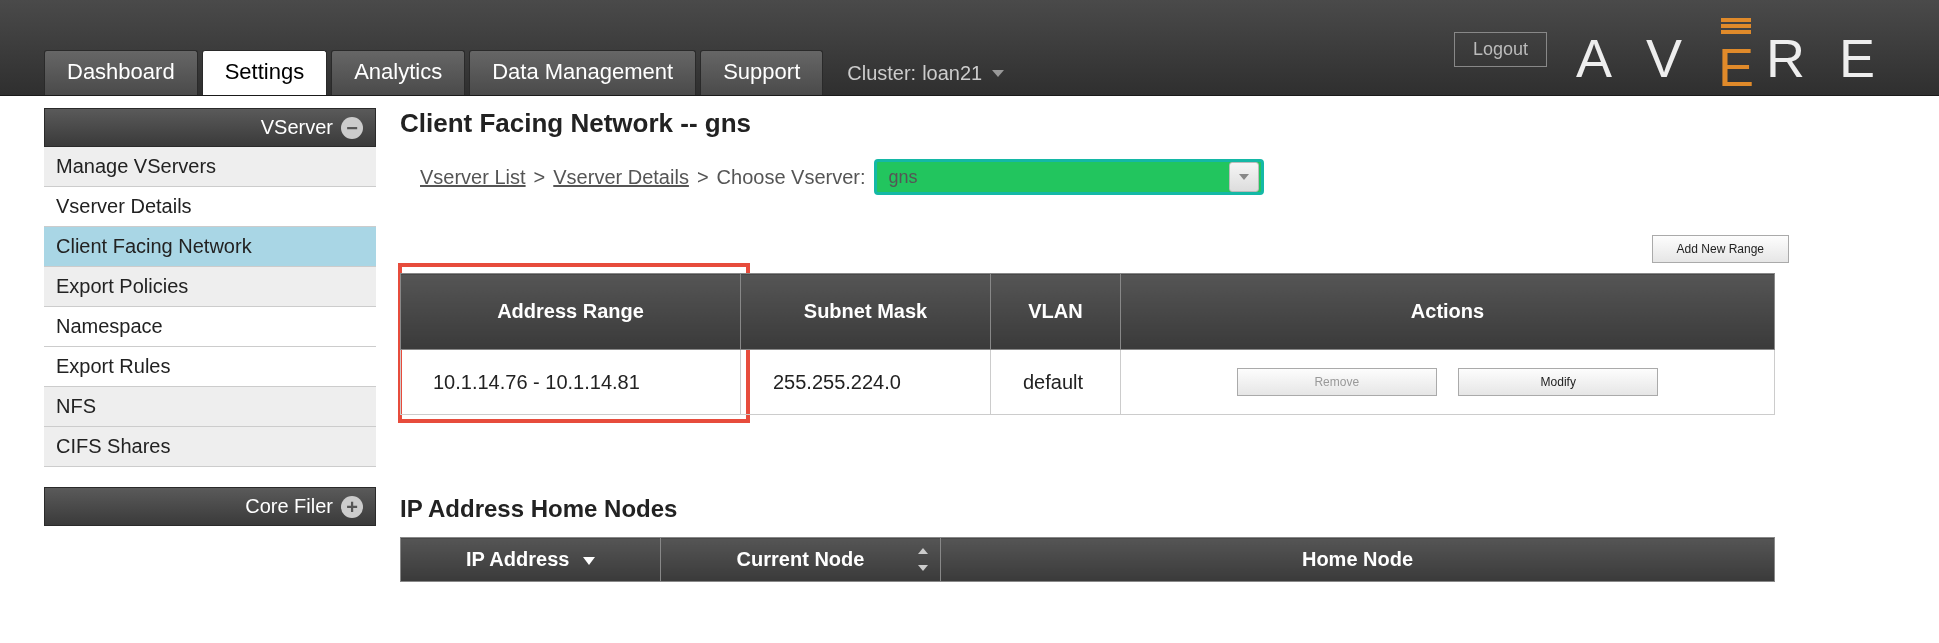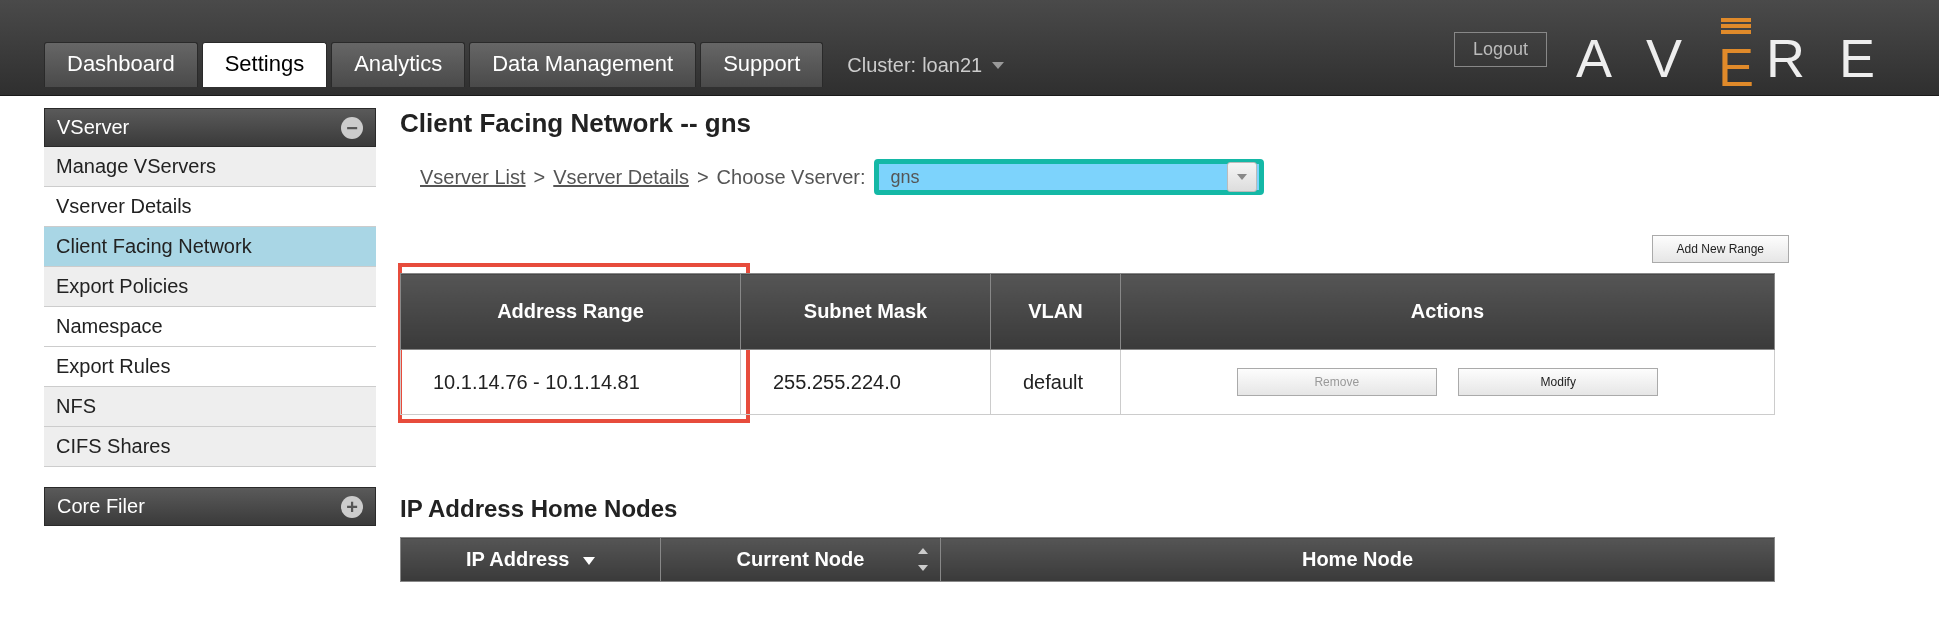--- a/index.html
+++ b/index.html
@@ -58,21 +58,21 @@
     display: block;
     width: 30px;
     height: 4px;
     background: #e08a2a;
   }
   .logo .e-letter { color: #e08a2a; letter-spacing: 0; }
   
   .tabstrip {
     position: absolute;
     left: 44px;
-    bottom: 8px;
+    bottom: 0;
     display: flex;
     align-items: flex-end;
     gap: 4px;
   }
   .tab {
     background: linear-gradient(#666, #4a4a4a);
     color: #fff;
     font-size: 22px;
     padding: 8px 22px 10px;
     border-top-left-radius: 3px;
@@ -112,22 +112,23 @@
     margin-right: 24px;
     flex-shrink: 0;
   }
   .side-header {
     background: linear-gradient(#5a5a5a, #3a3a3a);
     color: #fff;
     font-size: 20px;
     padding: 7px 12px;
     display: flex;
     align-items: center;
-    justify-content: space-between;
+    justify-content: flex-end;
     border: 1px solid #2a2a2a;
+    gap: 8px;
   }
   .side-header .circle-btn {
     width: 22px; height: 22px;
     border-radius: 50%;
     background: #ccc;
     color: #555;
     display: flex;
     align-items: center;
     justify-content: center;
     font-size: 20px;
@@ -157,23 +158,23 @@
     font-size: 20px;
     color: #555;
     display: flex;
     align-items: center;
     gap: 8px;
     margin-left: 20px;
     margin-bottom: 40px;
   }
   .breadcrumb a { color: #555; text-decoration: underline; cursor: pointer; }
   .vserver-select {
-    border: 5px solid #14b8a6;
+    border: 3px solid #14b8a6;
     border-radius: 4px;
-    background: #7dd3fc;
+    background: #22c55e;
     font-size: 18px;
     height: 36px;
     width: 390px;
     display: flex;
     align-items: center;
     justify-content: space-between;
     padding: 0 2px 0 12px;
   }
   .vserver-select .dd-btn {
     width: 30px; height: 30px;

